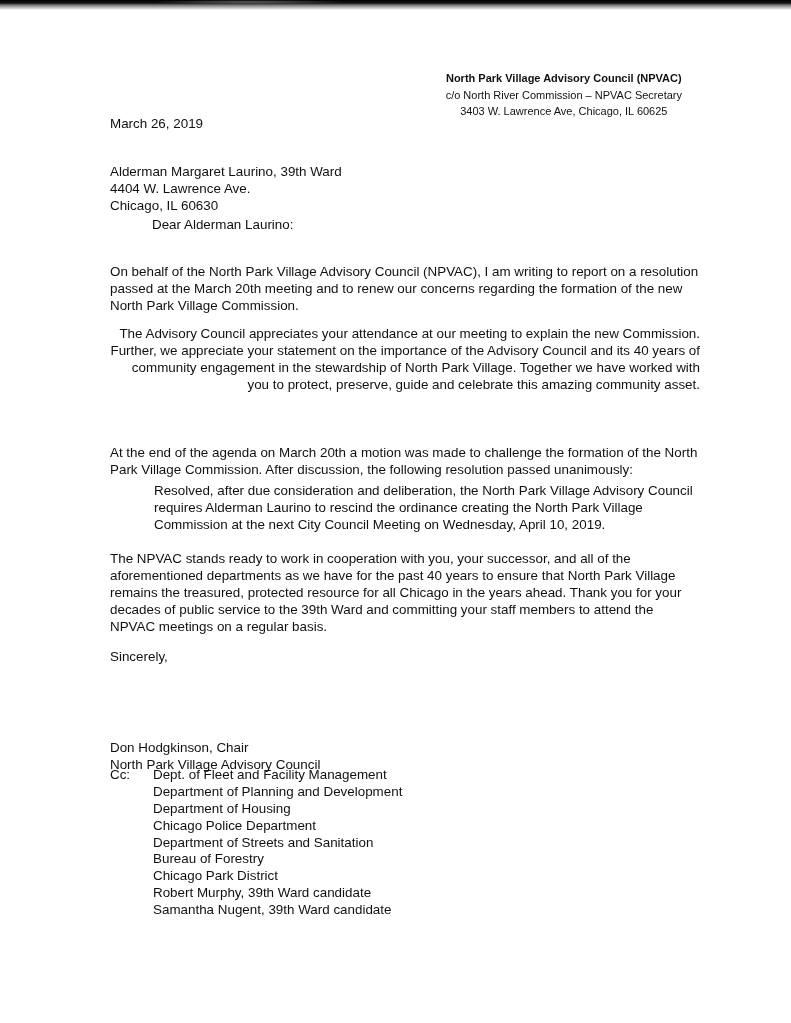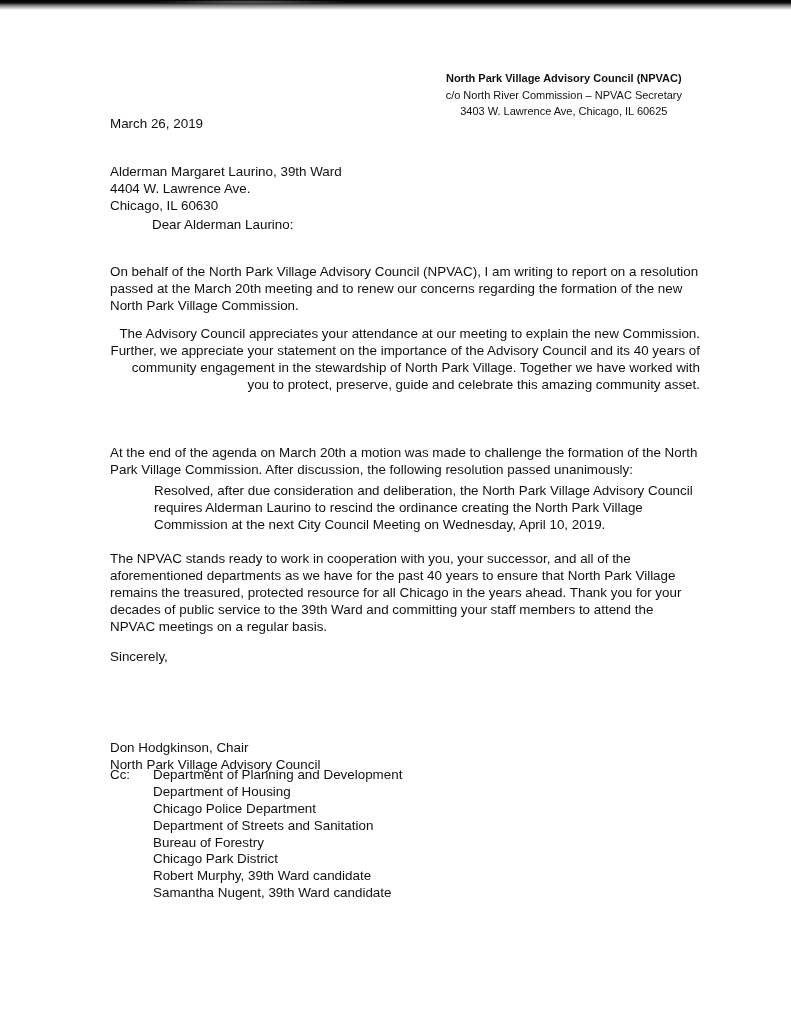--- a/index.html
+++ b/index.html
@@ -72,20 +72,21 @@
 <div class="block closing">Sincerely,</div>
 
 <div class="block signature">
   <div>Don Hodgkinson, Chair</div>
   <div>North Park Village Advisory Council</div>
 </div>
 
 <div class="cc">
   <div class="label">Cc:</div>
   <ul>
+    <li>Dept. of Fleet and Facility Management</li>
     <li>Department of Planning and Development</li>
     <li>Department of Housing</li>
     <li>Chicago Police Department</li>
     <li>Department of Streets and Sanitation</li>
     <li>Bureau of Forestry</li>
     <li>Chicago Park District</li>
     <li>Robert Murphy, 39th Ward candidate</li>
     <li>Samantha Nugent, 39th Ward candidate</li>
   </ul>
 </div>

